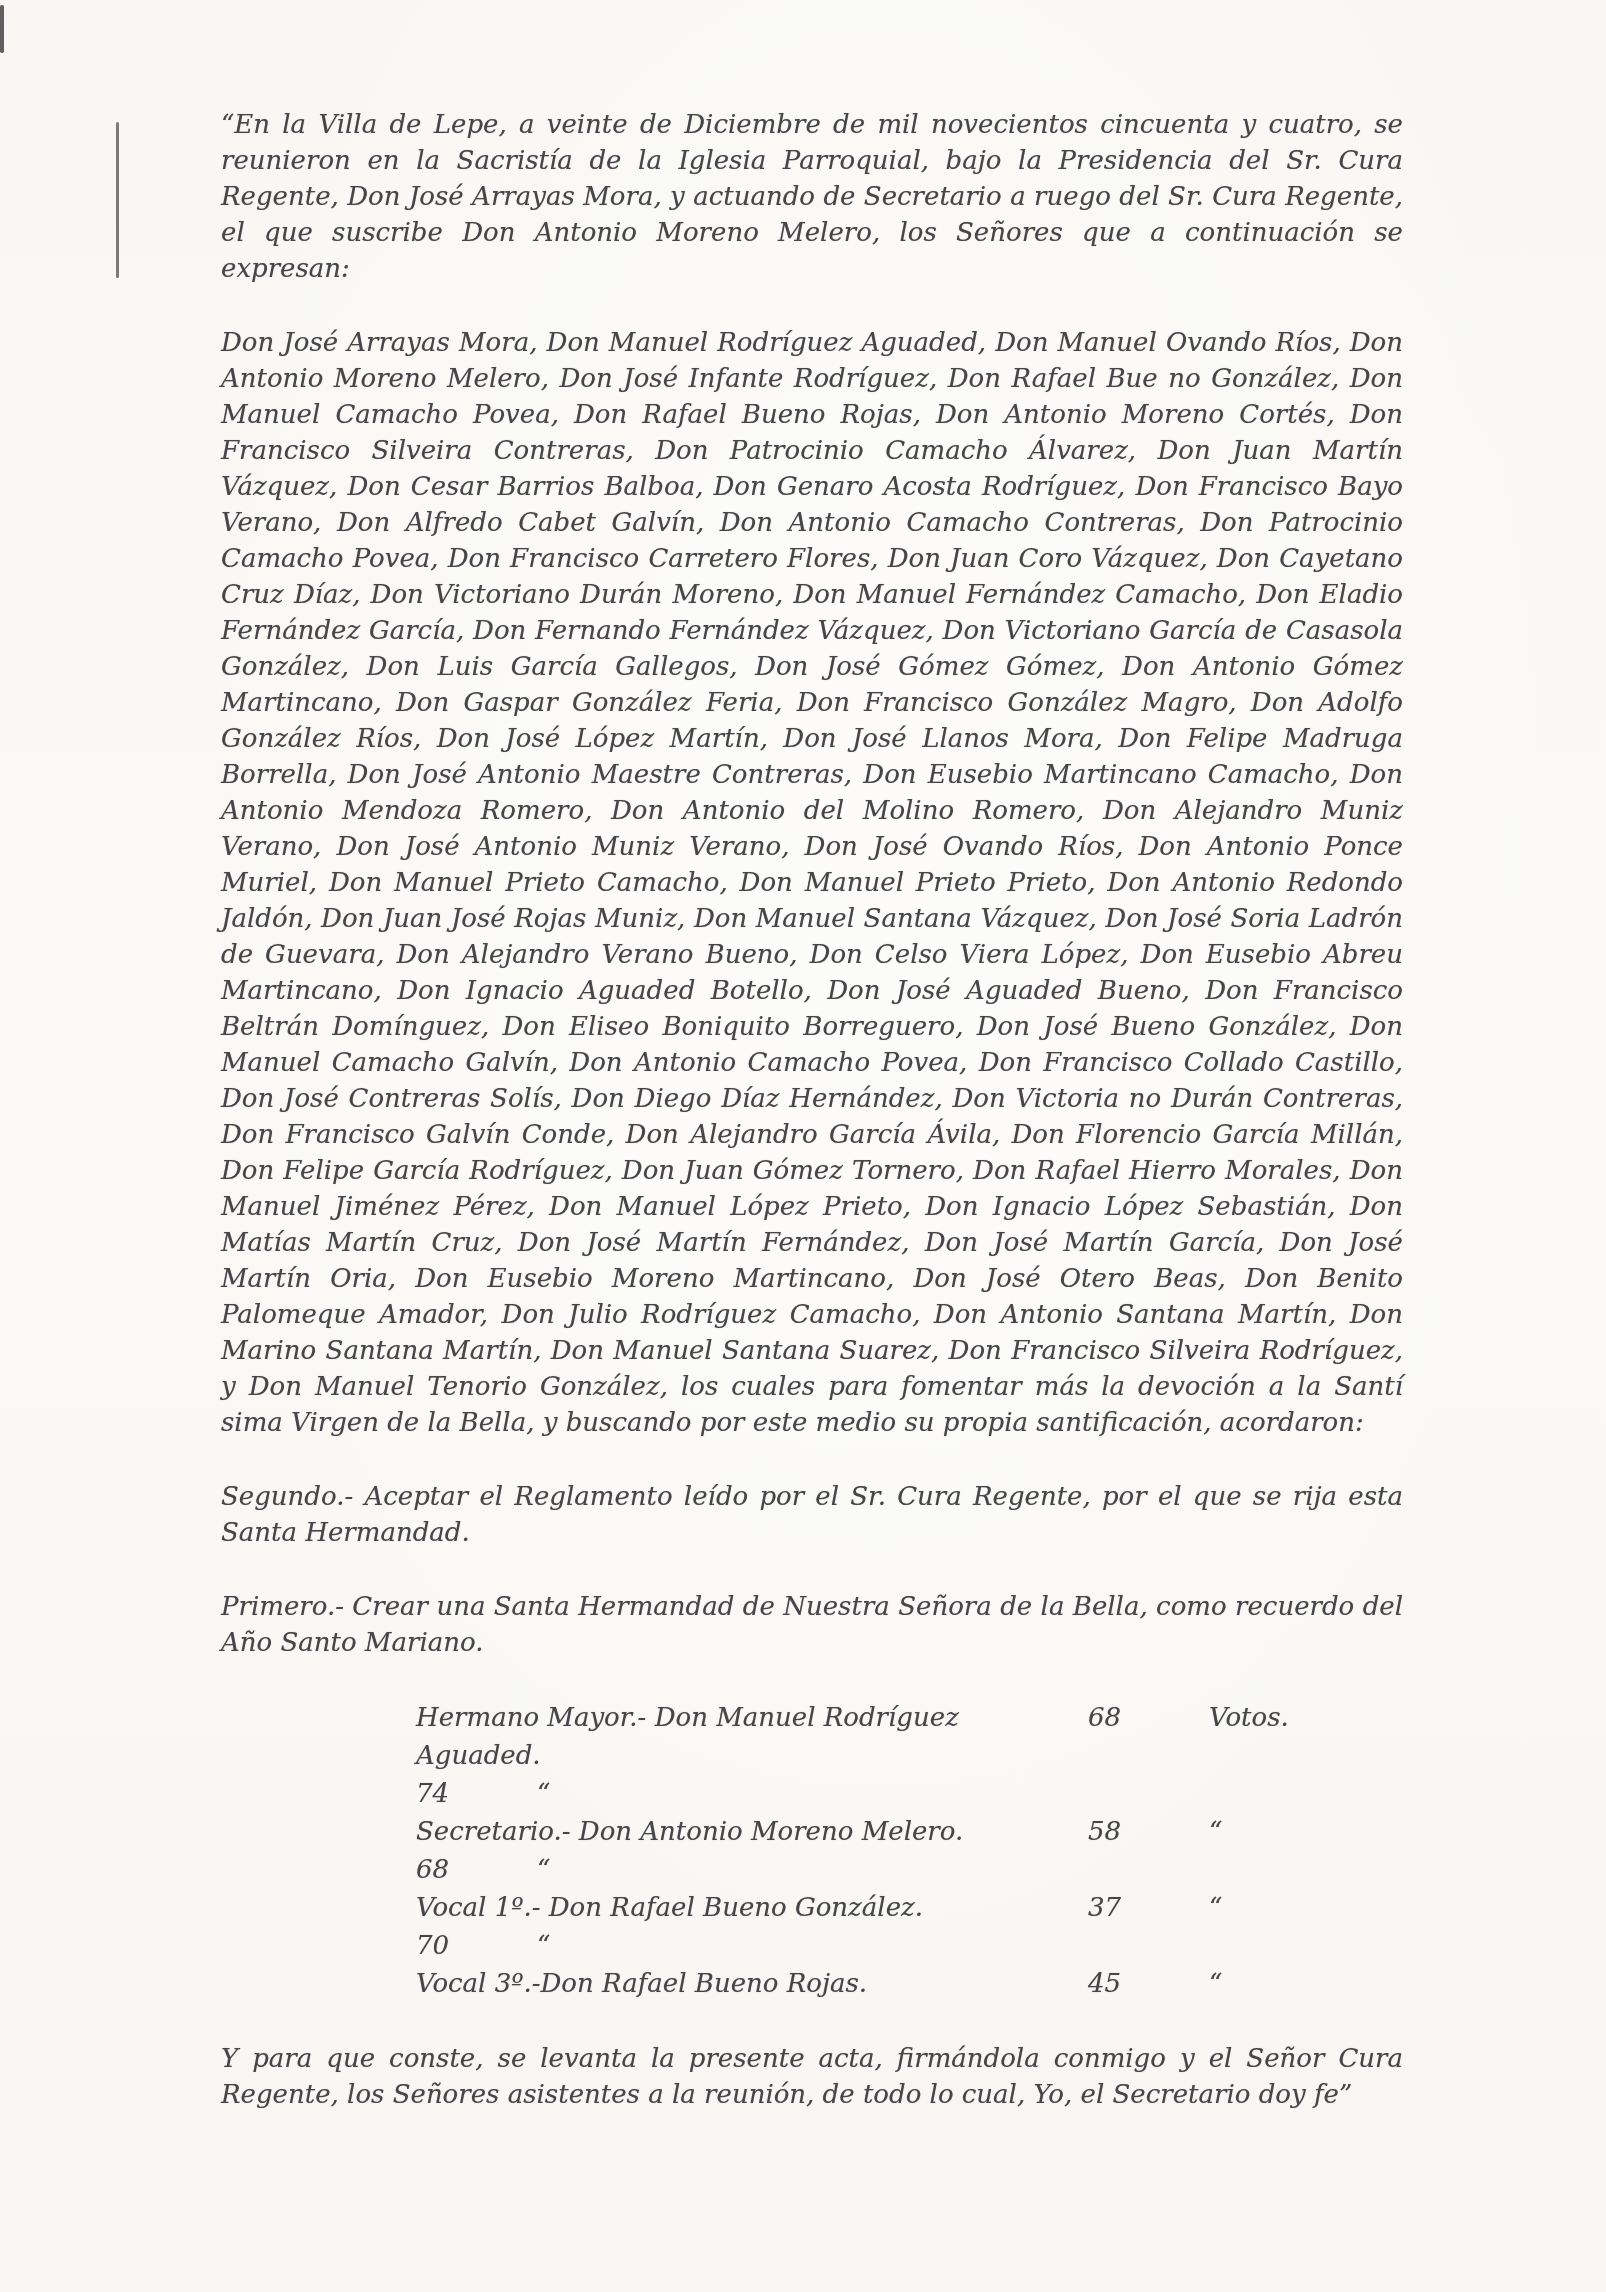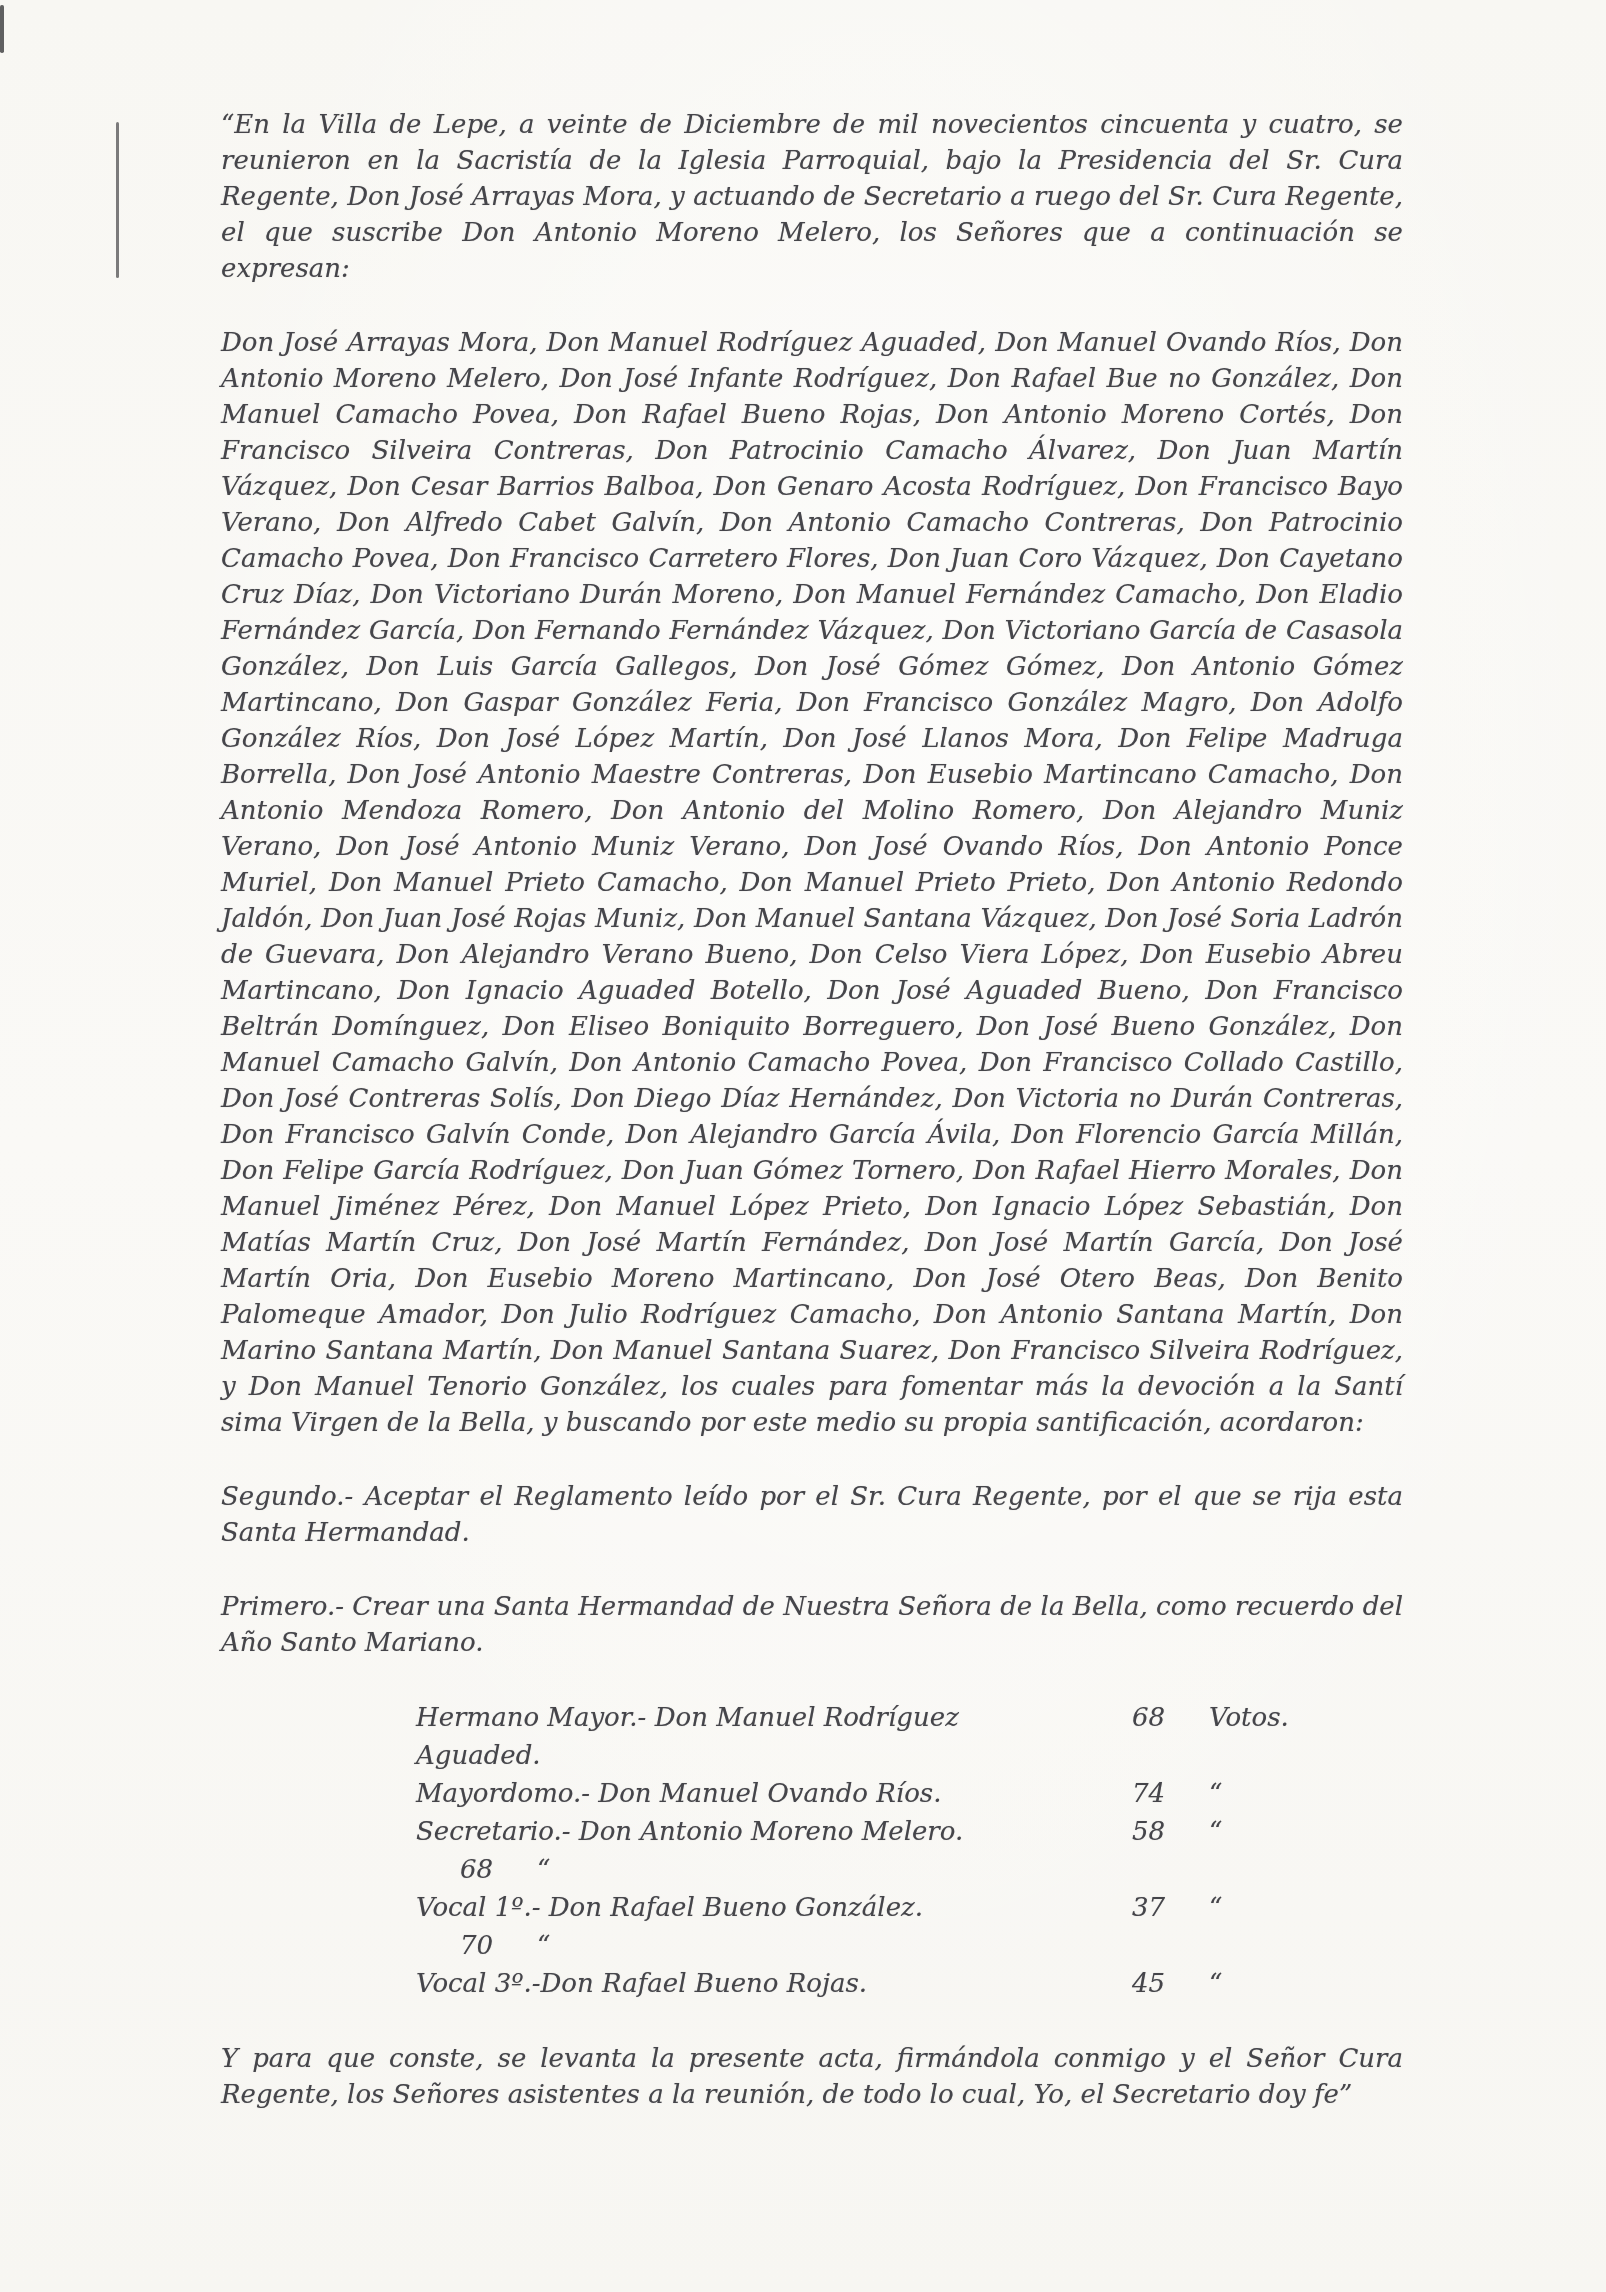--- a/index.html
+++ b/index.html
@@ -40,21 +40,21 @@
     margin: 0 0 38px 0;
   }
   .board-row {
     display: flex;
     padding-left: 195px;
     font-size: 26px;
     line-height: 38px;
     text-shadow: 0 0 0.9px rgba(68, 68, 74, 0.38);
   }
   .board-position { width: 672px; flex: 0 0 auto; }
-  .board-votes    { width: 121px; flex: 0 0 auto; text-align: center; }
+  .board-votes    { width: 121px; flex: 0 0 auto; }
   .board-unit     { flex: 1 1 auto; }
   
   .scan-mark-a {
     position: absolute;
     left: 0; top: 4.5px;
     width: 3.6px; height: 48px;
     background: rgba(45,45,48,0.75);
     border-radius: 1.8px;
   }
   .scan-mark-b {
@@ -83,21 +83,20 @@
   <p class="para">Primero.- Crear una Santa Hermandad de Nuestra Señora de la Bella, como recuerdo del Año Santo Mariano.</p>
 
 
   <div class="board">
     <div class="board-row">
       <span class="board-position">Hermano Mayor.- Don Manuel Rodríguez Aguaded.</span>
       <span class="board-votes">68</span>
       <span class="board-unit">Votos.</span>
     </div>
     <div class="board-row">
-      <span class="board-position">Mayordomo.- Don Manuel Ovando Ríos.</span>
       <span class="board-votes">74</span>
       <span class="board-unit">“</span>
     </div>
     <div class="board-row">
       <span class="board-position">Secretario.- Don Antonio Moreno Melero.</span>
       <span class="board-votes">58</span>
       <span class="board-unit">“</span>
     </div>
     <div class="board-row">
       <span class="board-votes">68</span>

